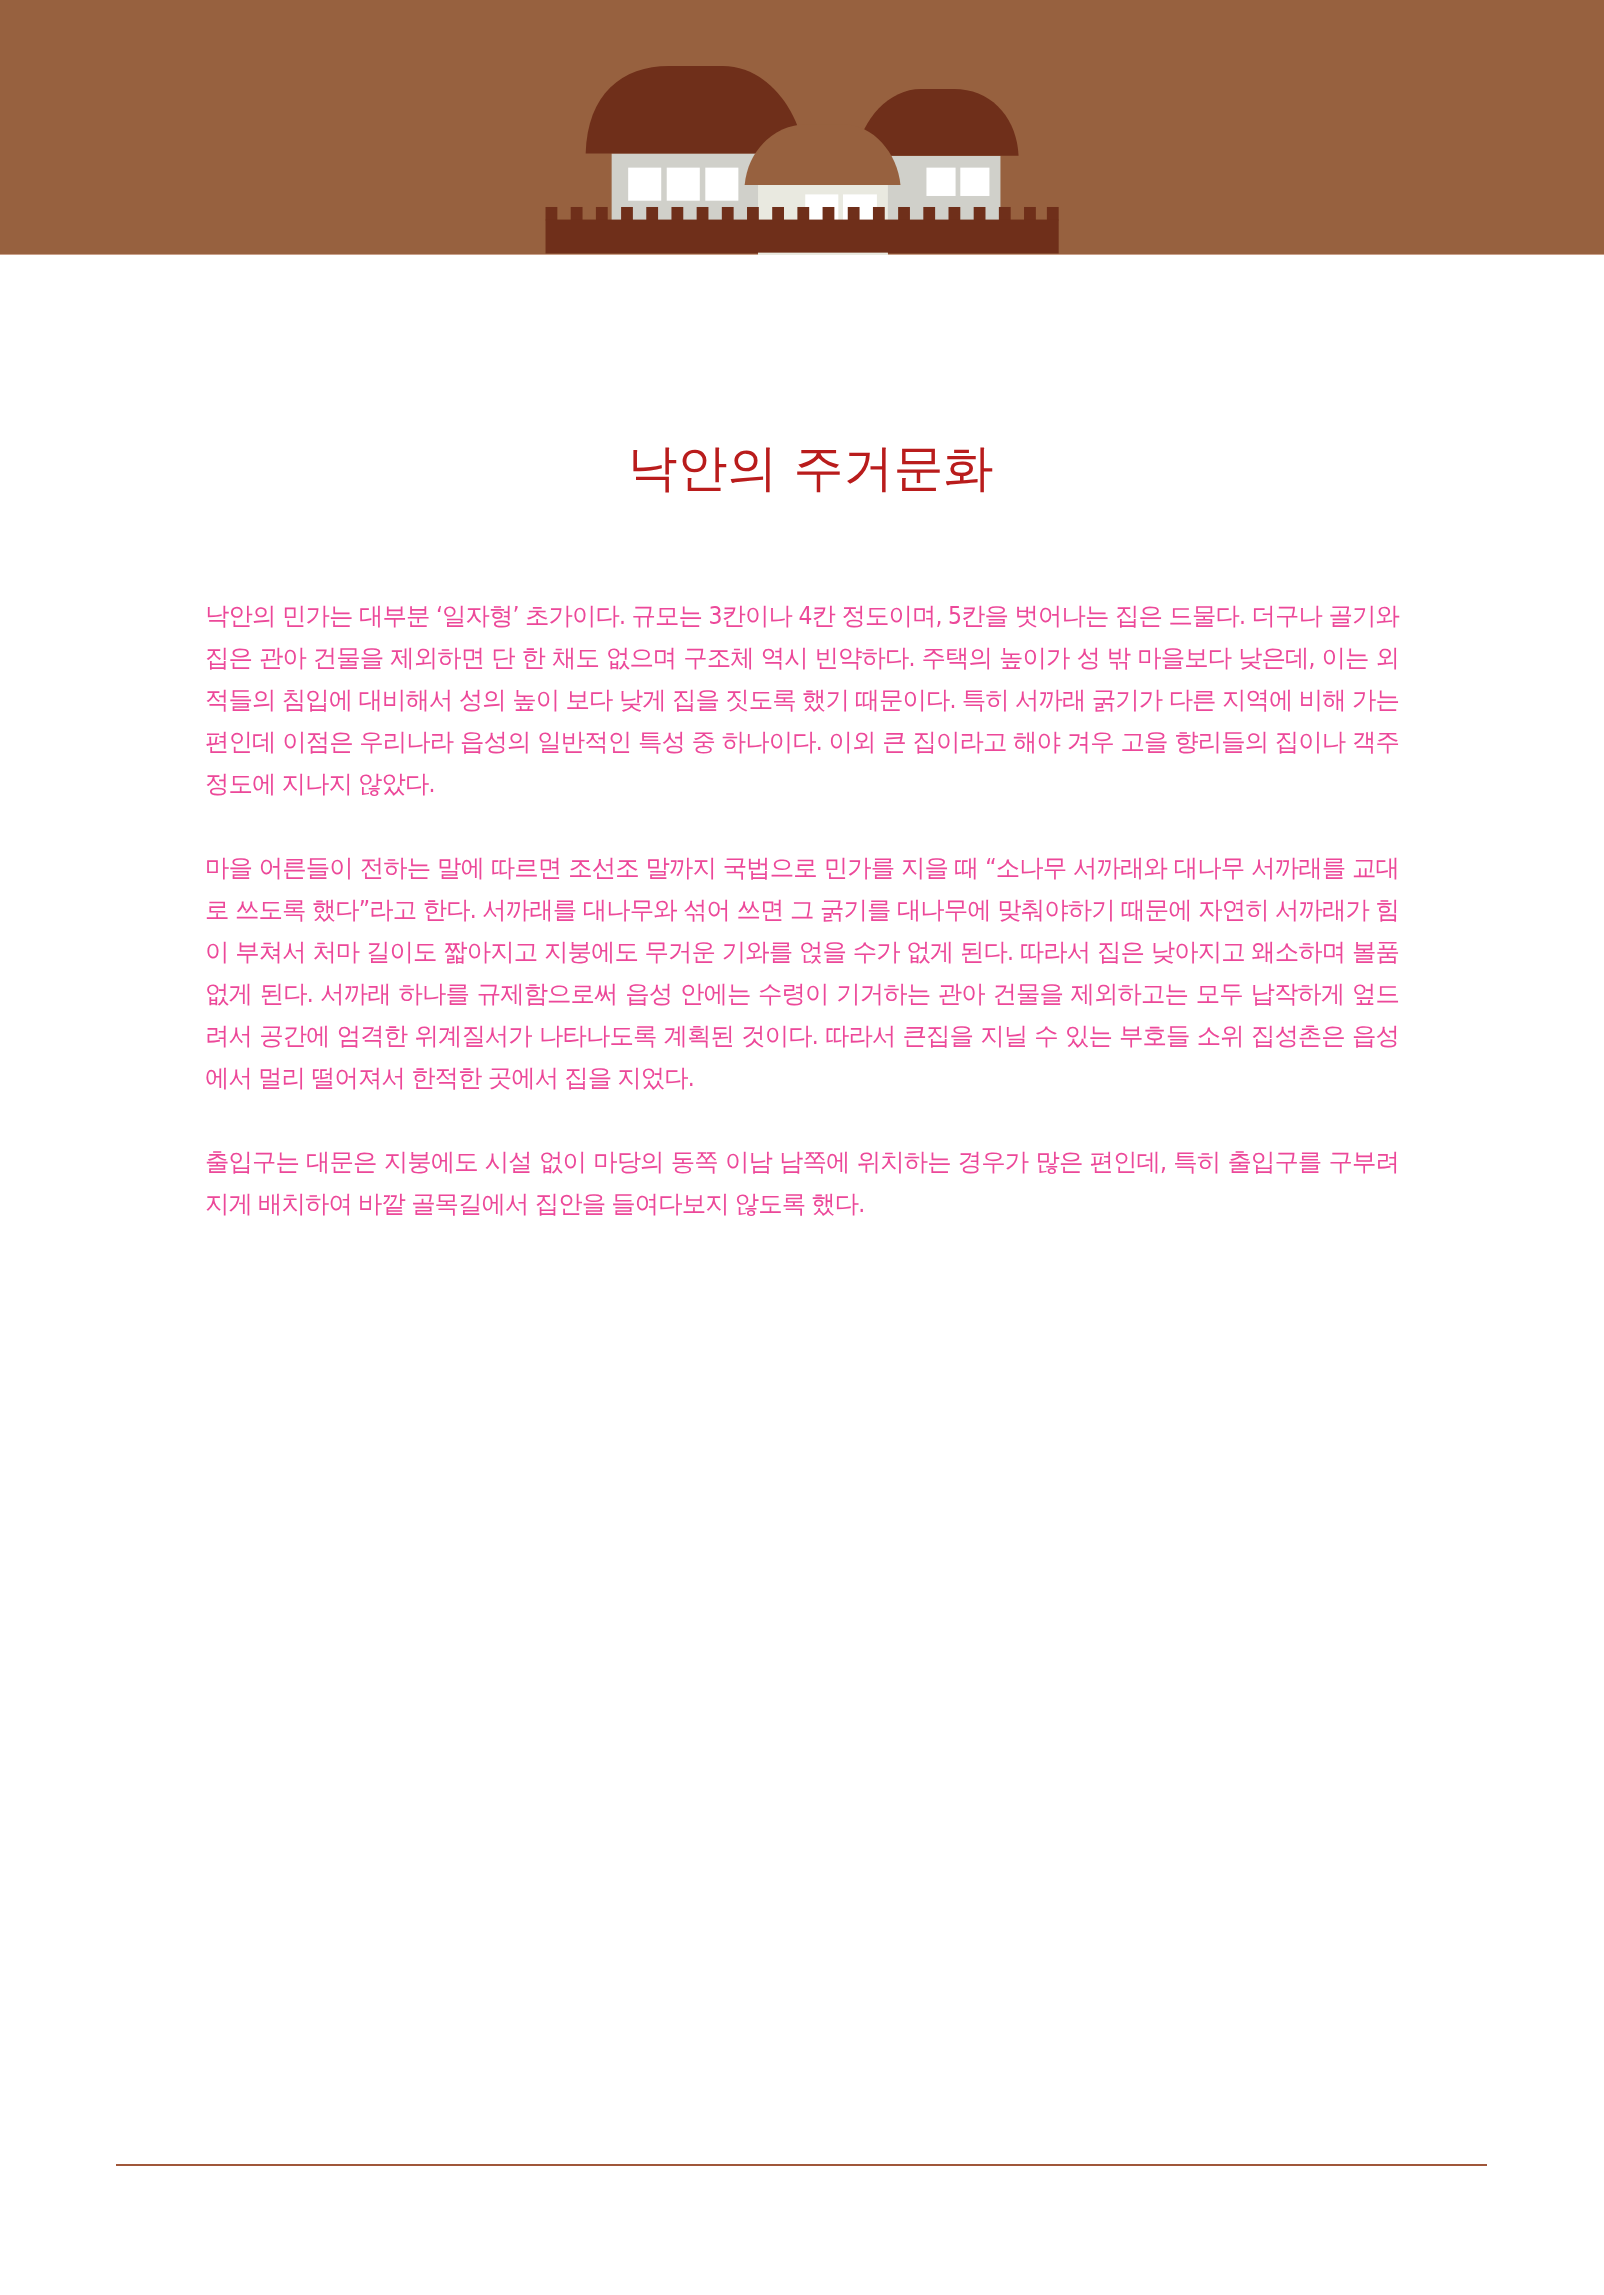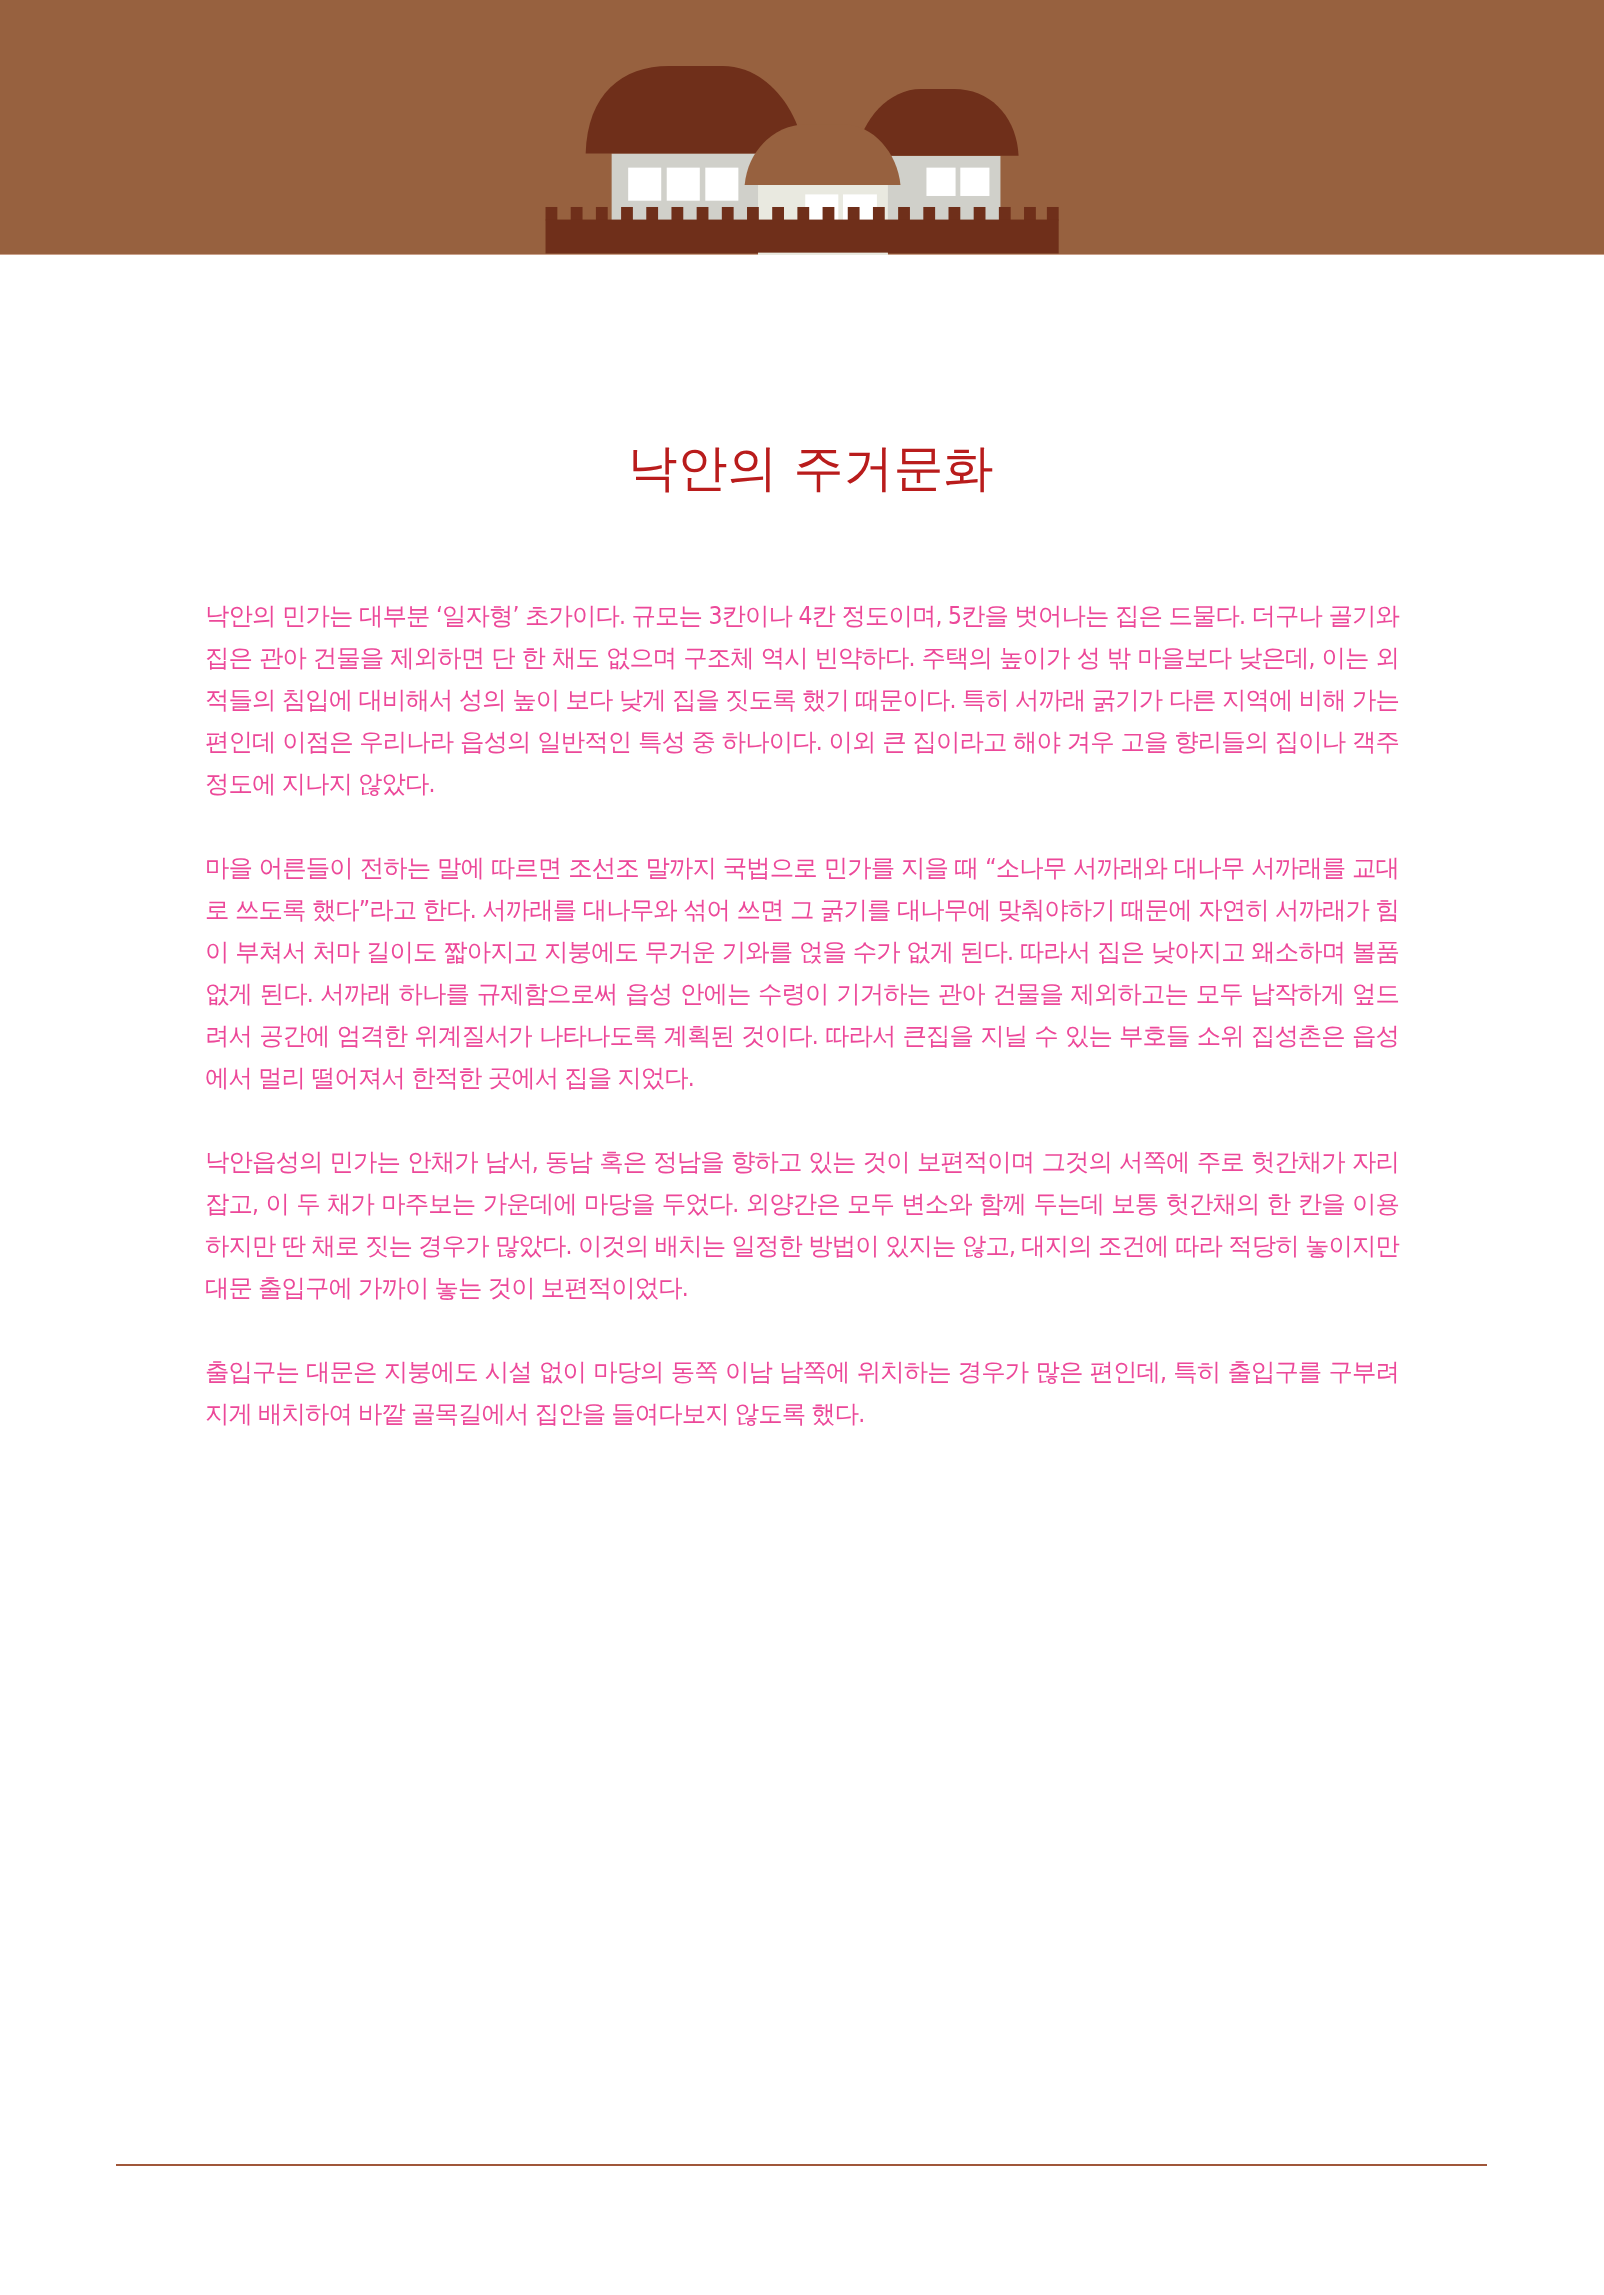--- a/index.html
+++ b/index.html
@@ -122,18 +122,17 @@
 
     <rect x="963" y="321" width="165" height="3" fill="#e9e9e0"></rect>
   </svg>
 </div>
 
 <h1 class="page-title">낙안의 주거문화</h1>
 
 <div class="body-text">
   <p>낙안의 민가는 대부분 ‘일자형’ 초가이다. 규모는 3칸이나 4칸 정도이며, 5칸을 벗어나는 집은 드물다. 더구나 골기와집은 관아 건물을 제외하면 단 한 채도 없으며 구조체 역시 빈약하다. 주택의 높이가 성 밖 마을보다 낮은데, 이는 외적들의 침입에 대비해서 성의 높이 보다 낮게 집을 짓도록 했기 때문이다. 특히 서까래 굵기가 다른 지역에 비해 가는 편인데 이점은 우리나라 읍성의 일반적인 특성 중 하나이다. 이외 큰 집이라고 해야 겨우 고을 향리들의 집이나 객주 정도에 지나지 않았다.</p>
   <p>마을 어른들이 전하는 말에 따르면 조선조 말까지 국법으로 민가를 지을 때 “소나무 서까래와 대나무 서까래를 교대로 쓰도록 했다”라고 한다. 서까래를 대나무와 섞어 쓰면 그 굵기를 대나무에 맞춰야하기 때문에 자연히 서까래가 힘이 부쳐서 처마 길이도 짧아지고 지붕에도 무거운 기와를 얹을 수가 없게 된다. 따라서 집은 낮아지고 왜소하며 볼품없게 된다. 서까래 하나를 규제함으로써 읍성 안에는 수령이 기거하는 관아 건물을 제외하고는 모두 납작하게 엎드려서 공간에 엄격한 위계질서가 나타나도록 계획된 것이다. 따라서 큰집을 지닐 수 있는 부호들 소위 집성촌은 읍성에서 멀리 떨어져서 한적한 곳에서 집을 지었다.</p>
-  <p>낙안읍성의 민가는 안채가 남서, 동남 혹은 정남을 향하고 있는 것이 보편적이며 그것의 서쪽에 주로 헛간채가 자리잡고, 이 두 채가 마주보는 가운데에 마당을 두었다. 외양간은 모두 변소와 함께 두는데 보통 헛간채의 한 칸을 이용하지만 딴 채로 짓는 경우가 많았다. 이것의 배치는 일정한 방법이 있지는 않고, 대지의 조건에 따라 적당히 놓이지만 대문 출입구에 가까이 놓는 것이 보편적이었다.</p>
   <p>출입구는 대문은 지붕에도 시설 없이 마당의 동쪽 이남 남쪽에 위치하는 경우가 많은 편인데, 특히 출입구를 구부려지게 배치하여 바깥 골목길에서 집안을 들여다보지 않도록 했다.</p>
 </div>
 
 <div class="footer-rule"></div>
 
 
 </body></html>

